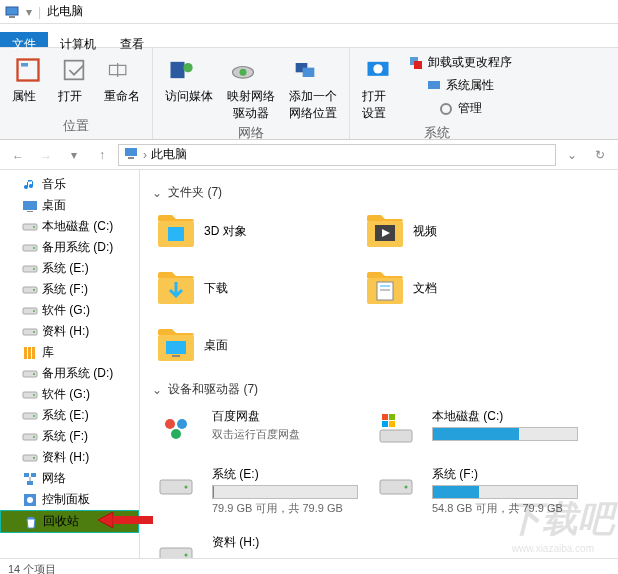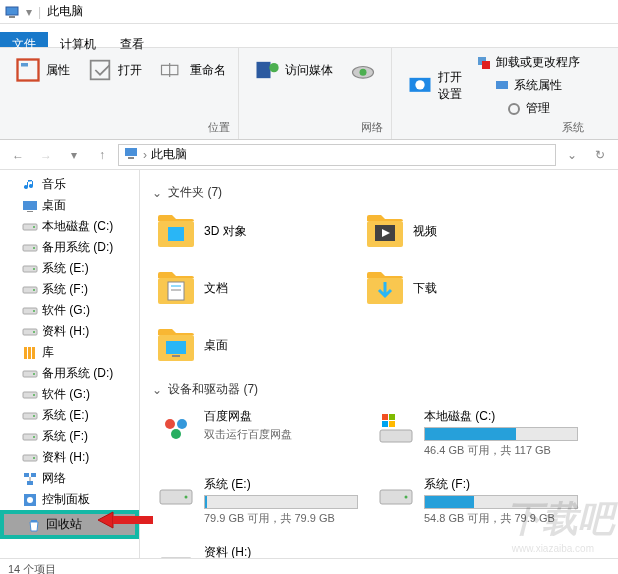--- a/index.html
+++ b/index.html
@@ -8,47 +8,47 @@
 .titlebar { height: 24px; background: #fff; border-bottom: 1px solid #e0e0e0; display: flex; align-items: center; padding: 0 4px; gap: 6px; }
 .titlebar .icon { width: 16px; height: 16px; }
 .titlebar .sep { color: #ccc; }
 
 .tabs { height: 24px; background: #fff; display: flex; border-bottom: 1px solid #e0e0e0; }
 .tab { padding: 4px 12px; cursor: pointer; margin-top: 8px; }
 .tab.active { background: #1979ca; color: #fff; }
 
 .ribbon { height: 92px; background: #f5f6f7; border-bottom: 1px solid #d0d0d0; display: flex; }
 .ribbon-group { padding: 4px 8px; border-right: 1px solid #e0e0e0; display: flex; flex-direction: column; justify-content: space-between; }
-.ribbon-group-label { text-align: right; font-size: 11px; color: #666; }
+.ribbon-group-label { text-align: center; font-size: 13px; color: #666; }
 .ribbon-items { display: flex; gap: 6px; }
-.ribbon-item { display: flex; align-items: center; gap: 2px; padding: 2px 4px; cursor: pointer; }
+.ribbon-item { display: flex; flex-direction: column; align-items: flex-start; gap: 2px; padding: 2px 4px; cursor: pointer; }
 .ribbon-item .ico { width: 32px; height: 32px; display: flex; align-items: center; justify-content: center; }
 .ribbon-item .ico svg { width: 28px; height: 28px; }
 .ribbon-item-sm { display: flex; align-items: center; gap: 4px; padding: 2px 4px; cursor: pointer; justify-content: center; }
 .ribbon-item-sm .ico { width: 16px; height: 16px; }
 .ribbon-col { display: flex; flex-direction: column; gap: 2px; }
 
 .addressbar { height: 30px; background: #fff; border-bottom: 1px solid #e0e0e0; display: flex; align-items: center; padding: 0 6px; gap: 4px; }
 .nav-btn { width: 24px; height: 24px; display: flex; align-items: center; justify-content: center; cursor: pointer; color: #888; }
 .address-field { flex: 1; height: 22px; border: 1px solid #ccc; display: flex; align-items: center; padding: 0 4px; gap: 4px; }
 
 .body { display: flex; height: 388px; }
 .tree { width: 140px; border-right: 1px solid #e0e0e0; overflow-y: auto; padding: 4px 0; }
 .tree-item { display: flex; align-items: center; gap: 4px; padding: 2px 6px 2px 22px; cursor: pointer; white-space: nowrap; }
 .tree-item .ti { width: 16px; height: 16px; flex-shrink: 0; }
-.tree-item.highlight { border: 4px solid #14b8a6; background: #a3a3a3; }
+.tree-item.highlight { border: 1px solid #14b8a6; background: #4d7c0f; }
 
 .content { flex: 1; overflow-y: auto; padding: 8px 12px; position: relative; }
 .section-header { display: flex; align-items: center; gap: 6px; color: #333; margin: 6px 0; cursor: pointer; }
 .section-header .chev { color: #666; }
 .folders-grid { display: flex; flex-wrap: wrap; gap: 9px; }
 .folder-item { width: 200px; display: flex; align-items: center; gap: 8px; padding: 4px; cursor: pointer; }
 .folder-item .fico { width: 40px; height: 40px; }
 .drives { display: flex; flex-wrap: wrap; gap: 10px; }
-.drive { width: 210px; display: flex; gap: 8px; padding: 4px; cursor: pointer; }
+.drive { width: 210px; display: flex; gap: 16px; padding: 4px; cursor: pointer; }
 .drive .dico { width: 40px; height: 40px; flex-shrink: 0; }
 .drive .dinfo { flex: 1; }
 .drive .dlabel { margin-bottom: 2px; }
 .drive .dbar { height: 14px; border: 1px solid #bdbdbd; background: #e8e8e8; position: relative; margin-bottom: 2px; }
 .drive .dbar-fill { height: 100%; background: #26a0da; }
 .drive .dtext { font-size: 11px; color: #666; }
 
 .statusbar { height: 22px; border-top: 1px solid #e0e0e0; display: flex; align-items: center; padding: 0 8px; font-size: 11px; color: #555; }
 
 .arrow-annotation { position: absolute; left: 98px; top: 505px; pointer-events: none; }
@@ -120,20 +120,32 @@
           </span>
         <span style="white-space:pre-line;text-align:center">访问媒体</span>
       </div>
       <div class="ribbon-item">
         <span class="ico">
             <svg viewBox="0 0 24 24">
               <ellipse cx="12" cy="14" rx="9" ry="5" fill="#ccc" stroke="#888"></ellipse>
               <circle cx="12" cy="14" r="3" fill="#4caf50"></circle>
             </svg>
           </span>
+        <span style="white-space:pre-line;text-align:center">映射网络
+驱动器</span>
+      </div>
+      <div class="ribbon-item">
+        <span class="ico">
+            <svg viewBox="0 0 24 24">
+              <rect x="4" y="6" width="10" height="8" fill="#2c5aa0"></rect>
+              <rect x="10" y="10" width="10" height="8" fill="#4a90d9"></rect>
+            </svg>
+          </span>
+        <span style="white-space:pre-line;text-align:center">添加一个
+网络位置</span>
       </div>
     </div>
     <div class="ribbon-group-label">网络</div>
   </div>
 
   <div class="ribbon-group" style="border-right:none">
     <div class="ribbon-items">
       <div class="ribbon-item">
         <span class="ico">
             <svg viewBox="0 0 24 24">
@@ -331,33 +343,33 @@
               <path d="M2 10 L2 6 Q2 4 4 4 L16 4 L20 8 L36 8 Q38 8 38 10" fill="#f8b733"></path>
               <rect x="10" y="14" width="20" height="16" fill="#424242"></rect>
               <polygon points="17,18 17,26 25,22" fill="#fff"></polygon>
             </svg></span>
           <span>视频</span>
         </div>
         <div class="folder-item">
           <span class="fico"><svg viewBox="0 0 40 40">
               <rect x="2" y="10" width="36" height="26" rx="2" fill="#f9c74f"></rect>
               <path d="M2 10 L2 6 Q2 4 4 4 L16 4 L20 8 L36 8 Q38 8 38 10" fill="#f8b733"></path>
-              <rect x="12" y="14" width="16" height="18" fill="#fff" stroke="#888"></rect>
-              <line x1="15" y1="18" x2="25" y2="18" stroke="#29b6f6"></line>
-              <line x1="15" y1="22" x2="25" y2="22" stroke="#888"></line>
-            </svg></span>
-          <span>文档</span>
+              <path d="M20 14 L20 26 M14 22 L20 28 L26 22" stroke="#29b6f6" stroke-width="3" fill="none"></path>
+            </svg></span>
+          <span>下载</span>
         </div>
         <div class="folder-item">
           <span class="fico"><svg viewBox="0 0 40 40">
               <rect x="2" y="10" width="36" height="26" rx="2" fill="#f9c74f"></rect>
               <path d="M2 10 L2 6 Q2 4 4 4 L16 4 L20 8 L36 8 Q38 8 38 10" fill="#f8b733"></path>
-              <path d="M20 14 L20 26 M14 22 L20 28 L26 22" stroke="#29b6f6" stroke-width="3" fill="none"></path>
-            </svg></span>
-          <span>下载</span>
+              <rect x="12" y="14" width="16" height="18" fill="#fff" stroke="#888"></rect>
+              <line x1="15" y1="18" x2="25" y2="18" stroke="#29b6f6"></line>
+              <line x1="15" y1="22" x2="25" y2="22" stroke="#888"></line>
+            </svg></span>
+          <span>文档</span>
         </div>
         <div class="folder-item">
           <span class="fico"><svg viewBox="0 0 40 40">
               <rect x="2" y="10" width="36" height="26" rx="2" fill="#f9c74f"></rect>
               <path d="M2 10 L2 6 Q2 4 4 4 L16 4 L20 8 L36 8 Q38 8 38 10" fill="#f8b733"></path>
               <rect x="10" y="16" width="20" height="13" fill="#29b6f6"></rect>
               <rect x="16" y="30" width="8" height="2" fill="#888"></rect>
             </svg></span>
           <span>桌面</span>
         </div>
@@ -384,21 +396,20 @@
               <rect x="6" y="6" width="6" height="6" fill="#f25022"></rect>
               <rect x="13" y="6" width="6" height="6" fill="#7fba00"></rect>
               <rect x="6" y="13" width="6" height="6" fill="#00a4ef"></rect>
               <rect x="13" y="13" width="6" height="6" fill="#ffb900"></rect>
             </svg></span>
           <div class="dinfo">
             <div class="dlabel">本地磁盘 (C:)</div>
             <div class="dbar">
               <div class="dbar-fill" style="width:60%"></div>
             </div>
-            <div class="dtext">46.4 GB 可用，共 117 GB</div>
           </div>
         </div>
         <div class="drive">
           <span class="dico"><svg viewBox="0 0 40 40">
               <rect x="4" y="14" width="32" height="14" rx="2" fill="#ddd" stroke="#aaa"></rect>
               <circle cx="30" cy="21" r="1.5" fill="#4caf50"></circle>
             </svg></span>
           <div class="dinfo">
             <div class="dlabel">系统 (E:)</div>
             <div class="dbar">

